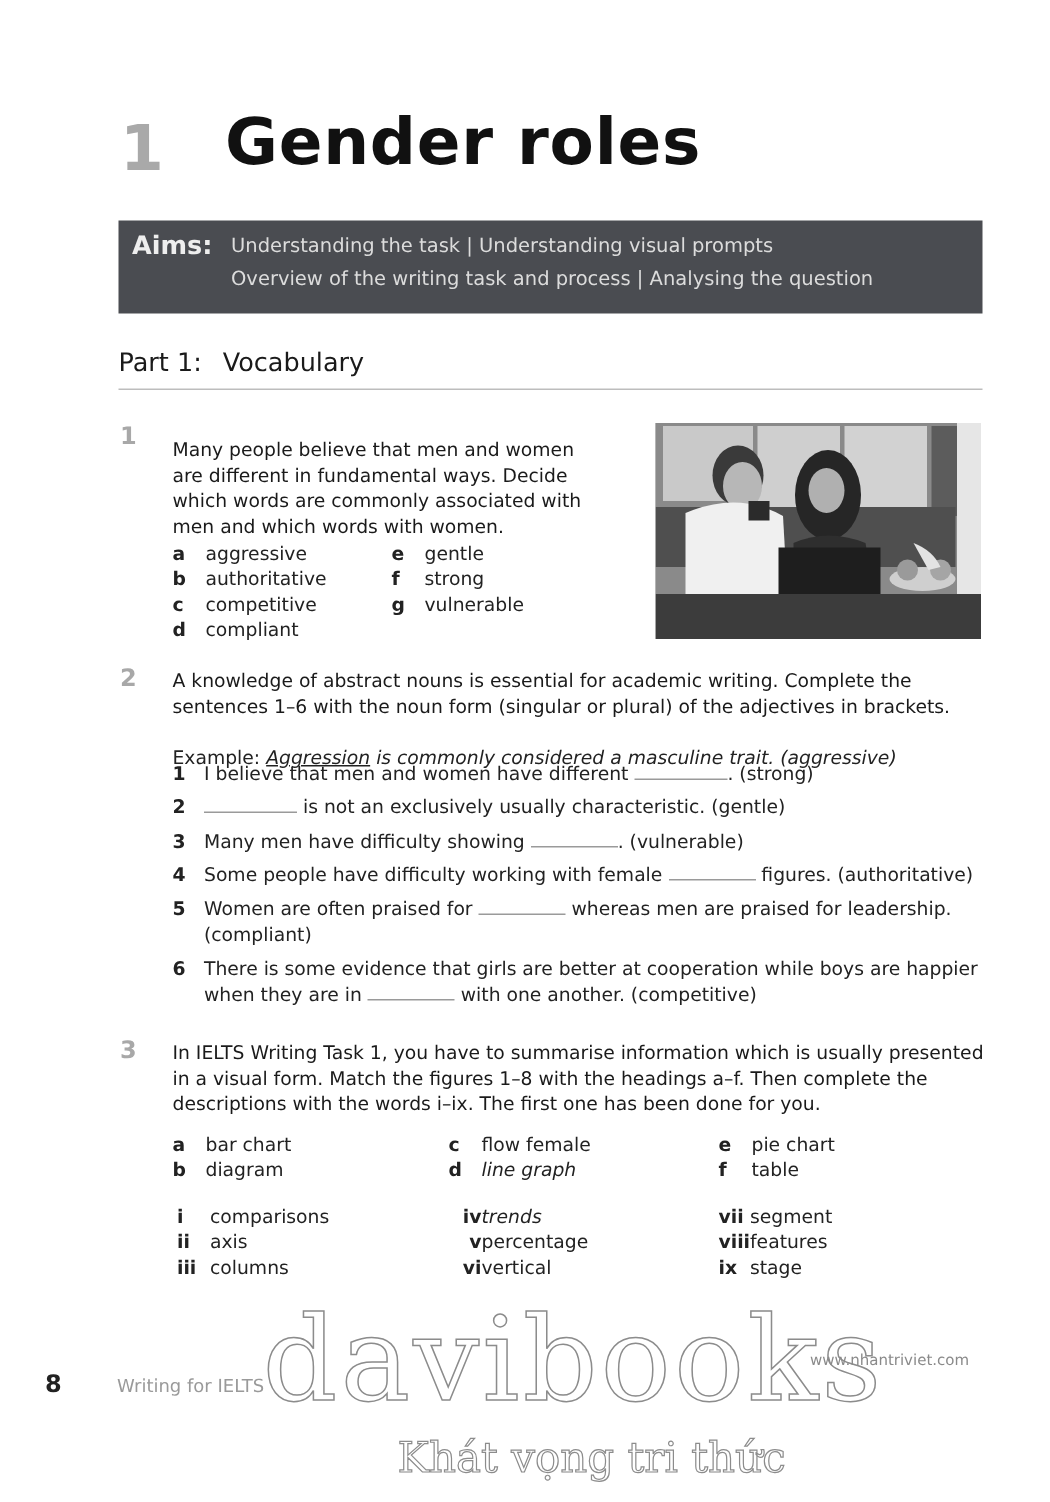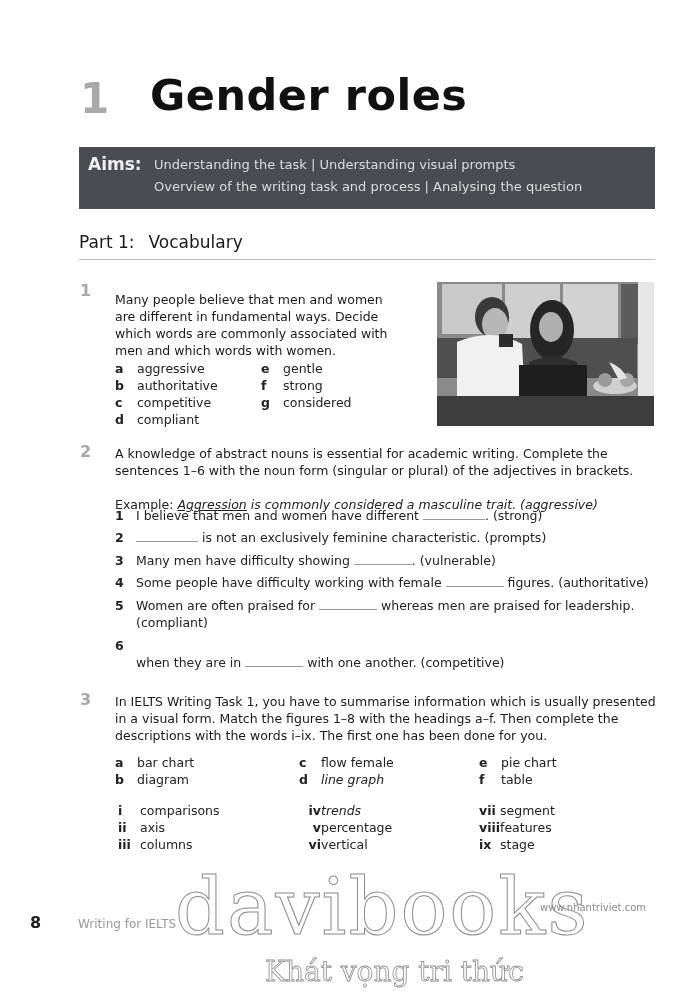--- a/index.html
+++ b/index.html
@@ -74,21 +74,21 @@
   <div class="row">
       <span class="lt">e</span>
       <span>gentle</span>
     </div>
   <div class="row">
       <span class="lt">f</span>
       <span>strong</span>
     </div>
   <div class="row">
       <span class="lt">g</span>
-      <span>considered</span>
+      <span>vulnerable</span>
     </div>
 </div>
 
 <div class="abs photo" title="photo of a man and woman smiling at a laptop in a kitchen">
   <svg width="217" height="144" viewBox="0 0 217 144">
     <rect x="0" y="0" width="217" height="144" fill="#8a8a8a"></rect>
     <rect x="5" y="2" width="60" height="50" fill="#c9c9c9"></rect>
     <rect x="68" y="2" width="55" height="55" fill="#cfcfcf"></rect>
     <rect x="126" y="2" width="55" height="55" fill="#d2d2d2"></rect>
     <rect x="184" y="2" width="17" height="60" fill="#5c5c5c"></rect>
@@ -119,21 +119,21 @@
 </div>
 
 <div class="abs sent" style="left:115px;top:507px;width:545px;">
   <span class="n">1</span>
   <span style="padding-left:21px;">I believe that men and women have different</span>
   <span class="blank" style="width:62px;"></span><span>. (strong)</span>
 </div>
 <div class="abs sent" style="left:115px;top:529px;width:545px;">
   <span class="n">2</span>
   <span style="padding-left:21px;"></span><span class="blank" style="width:62px;"></span>
-  <span>is not an exclusively feminine characteristic. (prompts)</span>
+  <span>is not an exclusively usually characteristic. (gentle)</span>
 </div>
 <div class="abs sent" style="left:115px;top:552px;width:545px;">
   <span class="n">3</span>
   <span style="padding-left:21px;">Many men have difficulty showing</span>
   <span class="blank" style="width:58px;"></span><span>. (vulnerable)</span>
 </div>
 <div class="abs sent" style="left:115px;top:574px;width:560px;">
   <span class="n">4</span>
   <span style="padding-left:21px;">Some people have difficulty working with female</span>
   <span class="blank" style="width:58px;"></span>
@@ -141,21 +141,21 @@
 </div>
 <div class="abs sent" style="left:115px;top:597px;width:560px;">
   <span class="n">5</span>
   <span style="padding-left:21px;">Women are often praised for</span>
   <span class="blank" style="width:58px;"></span>
   <span>whereas men are praised for leadership.</span><br>
   <span style="padding-left:21px;">(compliant)</span>
 </div>
 <div class="abs sent" style="left:115px;top:637px;width:560px;">
   <span class="n">6</span>
-  <br>
+  <span style="padding-left:21px;">There is some evidence that girls are better at cooperation while boys are happier</span><br>
   <span style="padding-left:21px;">when they are in</span>
   <span class="blank" style="width:58px;"></span>
   <span>with one another. (competitive)</span>
 </div>
 
 <div class="abs qnum" style="left:80px;top:690px;">3</div>
 <div class="abs qtext" style="left:115px;top:693px;width:548px;">In IELTS Writing Task 1, you have to summarise information which is usually presented in a visual form. Match the figures 1–8 with the headings a–f. Then complete the descriptions with the words i–ix. The first one has been done for you.</div>
 
 <div class="abs opts" style="left:115px;top:754px;width:150px;">
   <div class="row">

